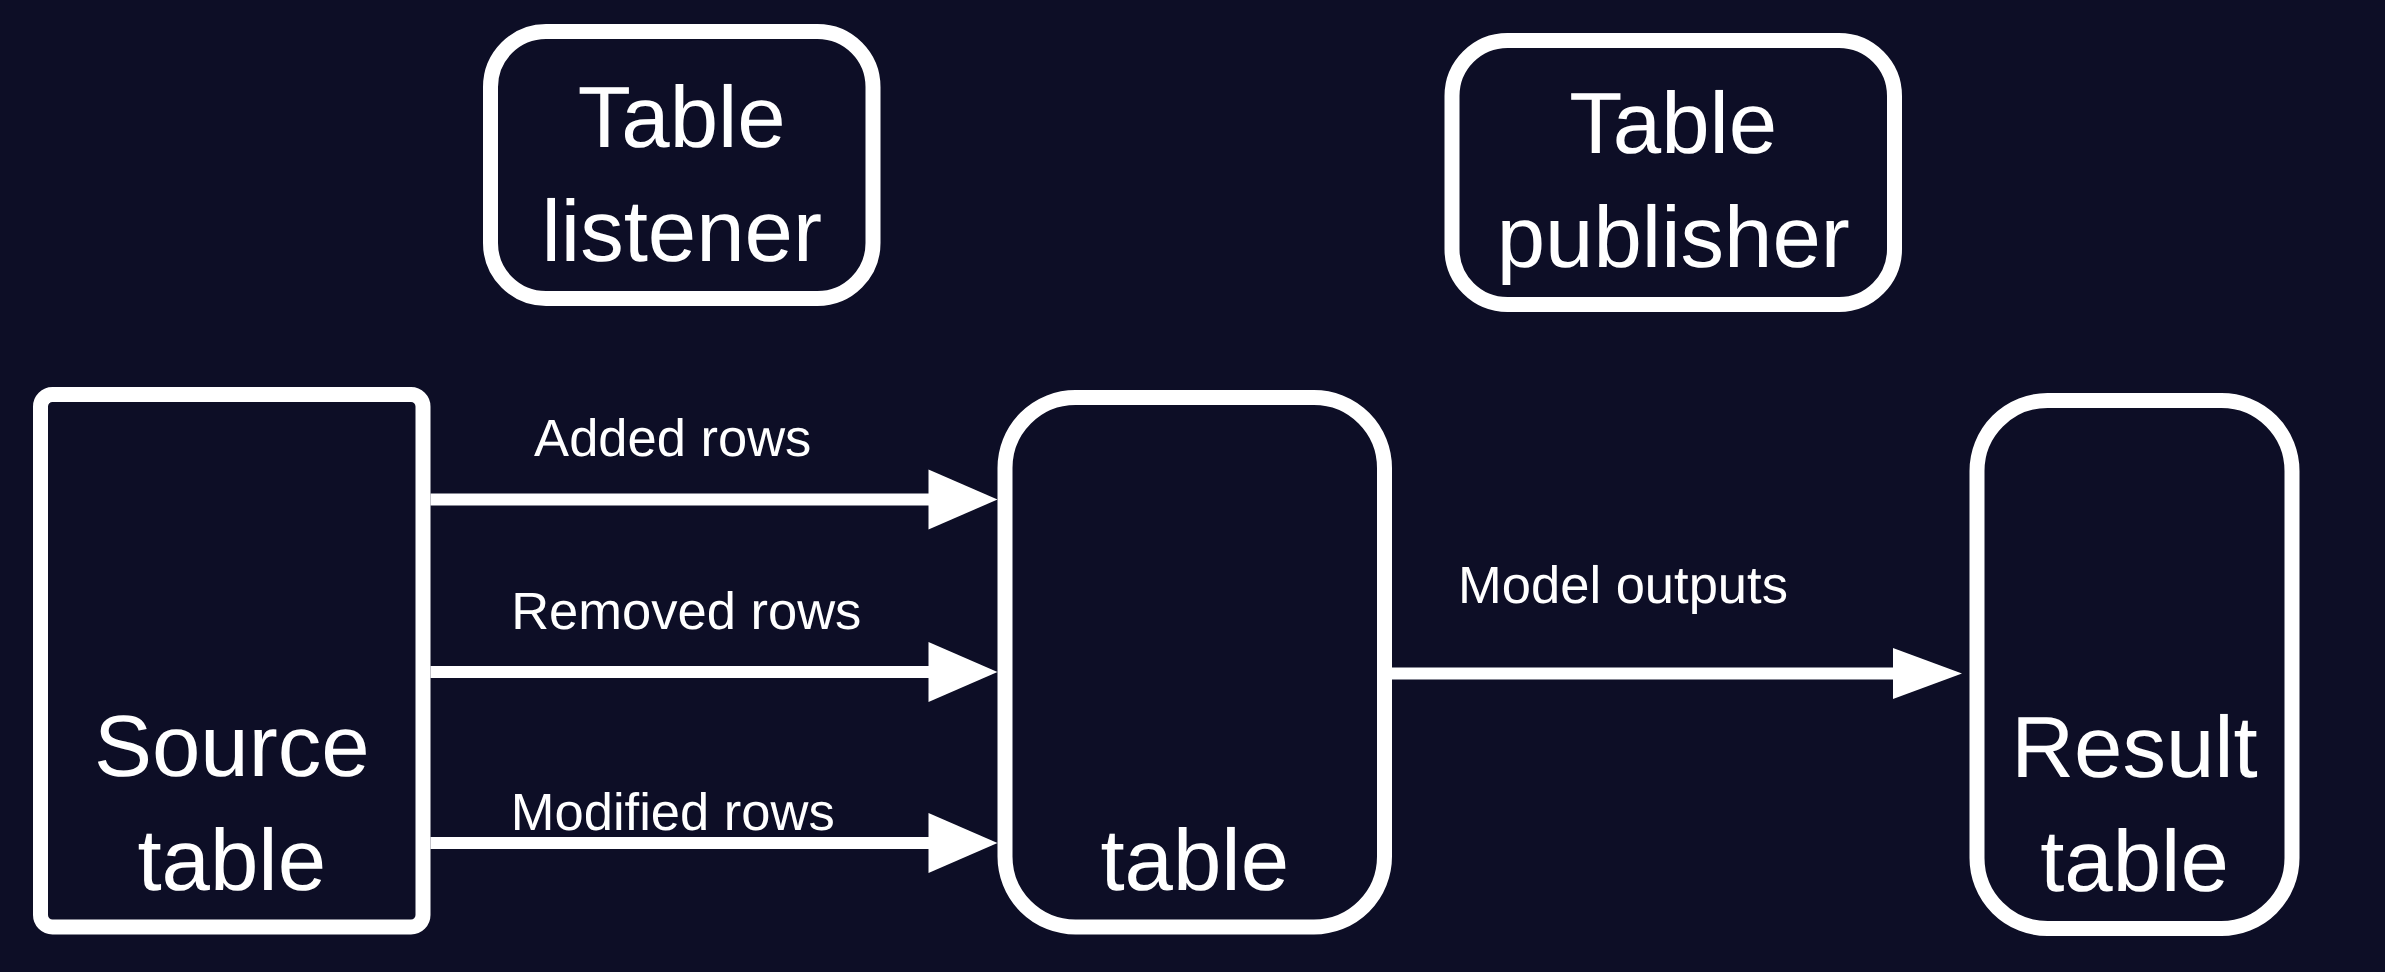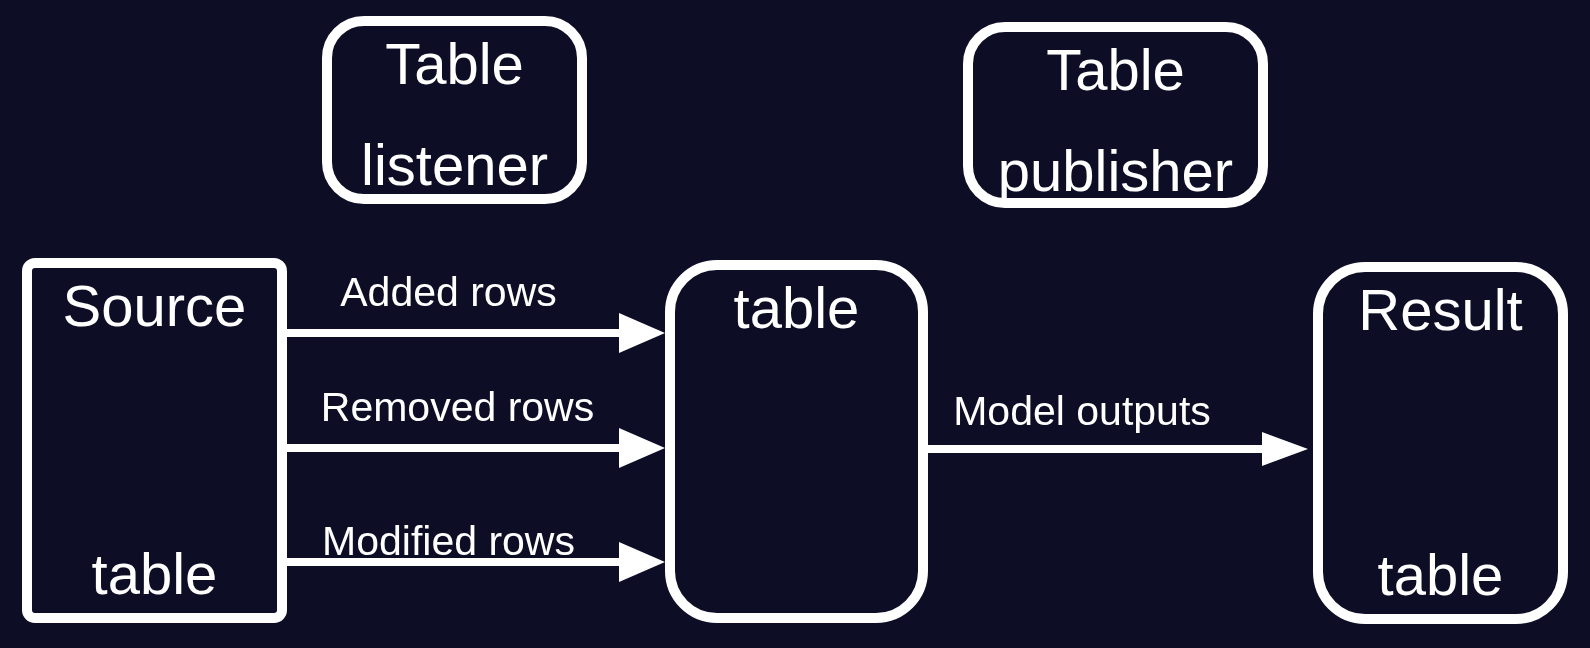--- a/index.html
+++ b/index.html
@@ -13,32 +13,31 @@
     position: relative;
     width: 1590px; height: 648px;
     color: #ffffff;
   }
   .node {
     position: absolute;
     border: 10px solid #ffffff;
     display: flex;
     flex-direction: column;
     align-items: center;
-    justify-content: space-between;
+    justify-content: flex-end;
     text-align: center;
     font-size: 58px;
     line-height: 1.32;
     color: #ffffff;
     background: transparent;
-    gap: 24px;
   }
   .node .line { display: block; white-space: nowrap; }
   .edge-label {
     position: absolute;
-    font-size: 41px;
+    font-size: 35px;
     line-height: 41px;
     text-align: center;
     color: #ffffff;
     white-space: nowrap;
   }
   .arrow { position: absolute; }
   .arrow .shaft {
     position: absolute;
     left: 0; right: 38px;
     top: 50%; transform: translateY(-50%);
@@ -77,32 +76,32 @@
 
   <div class="node" style="left:22px; top:258px; width:265px; height:365px; border-radius:13px;">
     <span class="line">Source</span>
     <span class="line">table</span>
   </div>
 
   <div class="node" style="left:665px; top:260px; width:263px; height:363px; border-radius:52px;">
     <span class="line">table</span>
   </div>
 
-  <div class="node" style="left:1313px; top:262px; width:255px; height:362px; border-radius:52px;">
+  <div class="node" style="left:1313px; top:262px; width:220px; height:362px; border-radius:52px;">
     <span class="line">Result</span>
     <span class="line">table</span>
   </div>
 
   <div class="edge-label" style="left:287px; width:323px; top:272px;">Added rows</div>
 
   <div class="edge-label" style="left:287px; width:323px; top:387px;padding-left:18px;">Removed rows</div>
 
   <div class="edge-label" style="left:287px; width:323px; top:521px;">Modified rows</div>
 
-  <div class="edge-label" style="left:927px; width:310px; top:391px;">Model outputs</div>
+  <div class="edge-label" style="left:927px; width:310px; top:370px;">Model outputs</div>
 
   <div class="arrow" style="left:287px; top:313px; width:378px; height:40px;">
     <div class="shaft"></div>
     <div class="head"></div>
   </div>
 
   <div class="arrow" style="left:287px; top:428px; width:378px; height:40px;">
     <div class="shaft"></div>
     <div class="head"></div>
   </div>

